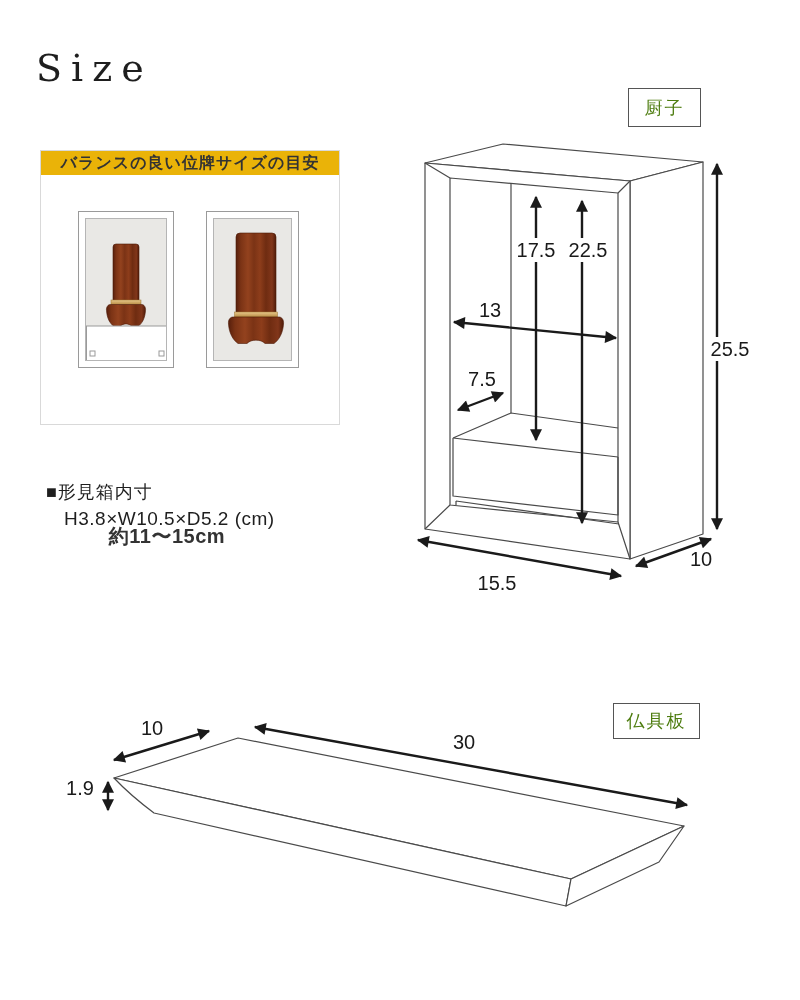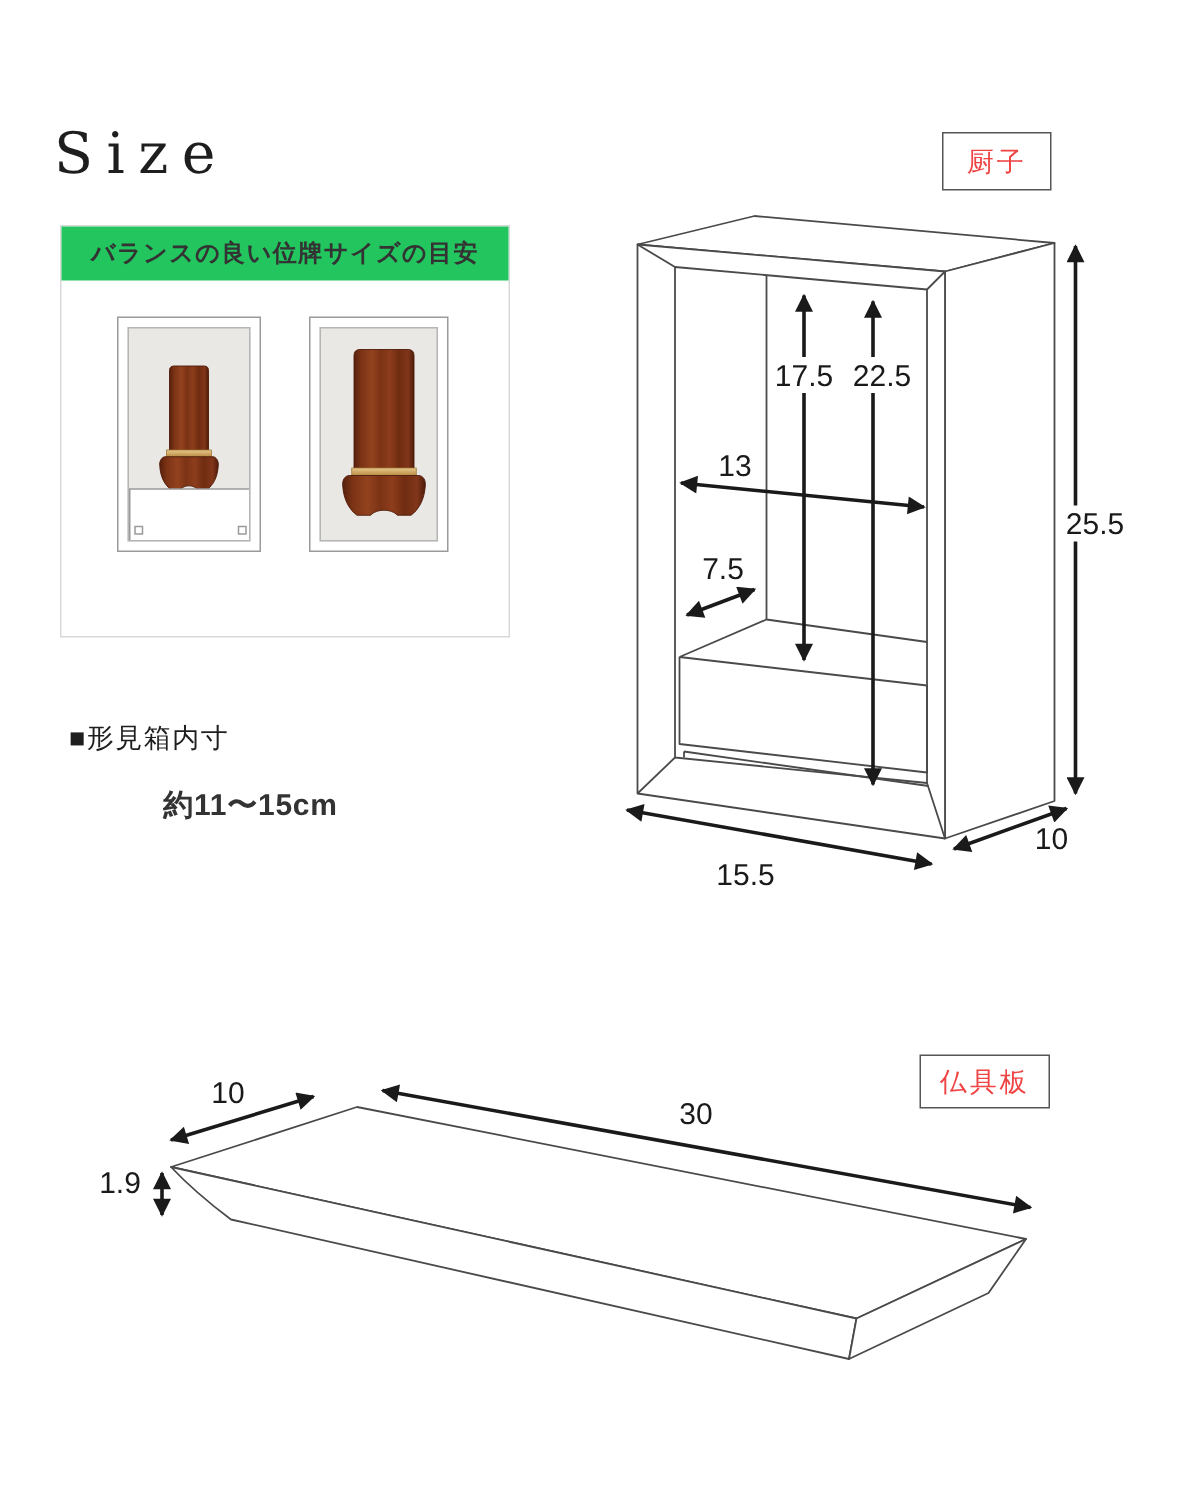--- a/index.html
+++ b/index.html
@@ -1,29 +1,29 @@
 <!DOCTYPE html>
 <html><head>
 <meta charset="utf-8">
 <style>
   html,body{margin:0;padding:0;background:#fff;}
   #stage{position:relative;width:800px;height:1000px;background:#fff;overflow:hidden;
          font-family:"Liberation Sans","DejaVu Sans",sans-serif;color:#222;}
   .abs{position:absolute;}
   
   #size-title{left:36px;top:46px;font-family:"DejaVu Serif","Liberation Serif",serif;
-              font-size:38px;font-weight:400;letter-spacing:9px;color:#1e1e1e;margin-top:34px;}
+              font-size:38px;font-weight:400;letter-spacing:9px;color:#1e1e1e;}
   
   .tag{border:1px solid #555;background:#fff;display:flex;align-items:center;justify-content:center;
-       font-size:18px;color:#ef4444;letter-spacing:2px;}
+       font-size:18px;color:#4d7c0f;letter-spacing:2px;}
   #cabinet-tag{left:628px;top:88px;width:71px;height:37px;}
   #board-tag{left:613px;top:703px;width:85px;height:34px;text-align:right;}
   
   #ihai-panel{left:40px;top:150px;width:300px;height:275px;border:1px solid #d9d9d9;background:#fff;box-sizing:border-box;}
-  #ihai-header{position:absolute;left:0;top:0;width:100%;height:36px;background:#22c55e;
+  #ihai-header{position:absolute;left:0;top:0;width:100%;height:24px;background:#eab308;
                display:flex;align-items:center;justify-content:center;font-size:16px;
                font-weight:600;color:#333;letter-spacing:1px;}
   .ihai-frame{position:absolute;border:1px solid #9a9a9a;background:#fff;box-sizing:border-box;padding:6px;}
   #ihai-frame-small{left:37px;top:60px;width:96px;height:157px;}
   #ihai-frame-large{left:165px;top:60px;width:93px;height:157px;}
   .ihai-inner{width:100%;height:100%;border:1px solid #b5b5b5;background:#e9e8e5;box-sizing:border-box;position:relative;overflow:hidden;}
   .ihai-inner svg{position:absolute;left:0;top:0;}
   .ihai-caption{position:absolute;top:372px;font-size:20px;font-weight:700;color:#333;text-align:center;letter-spacing:0.5px;}
   #ihai-caption-small{left:60px;width:132px;}
   #ihai-caption-large{left:190px;width:126px;}
@@ -88,20 +88,21 @@
           <rect x="20.5" y="93" width="43" height="5" fill="url(#goldband)" stroke="#9a7432" stroke-width="0.5"></rect>
           <path d="M19,98 L65,98 C68,98 70,101 69.5,105 C69,114 65,121 60,124.5 L51,124.5 C47,120 37,120 33,124.5 L24,124.5 C19,121 15,114 14.5,105 C14,101 16,98 19,98 Z" fill="url(#woodgrain)" stroke="#4f1b09" stroke-width="0.6"></path>
         </svg>
       </div>
     </div>
 
     <div class="ihai-caption" id="ihai-caption-small">約11〜15cm</div>
   </div>
 
   <div class="abs" id="keepsake-heading">■形見箱内寸</div>
+  <div class="abs" id="keepsake-dims">H3.8×W10.5×D5.2 (cm)</div>
 
   <svg class="abs" id="cabinet-svg" width="382" height="482" viewBox="403 133 382 482">
     <defs>
       <marker id="ah" viewBox="0 0 10 10" refX="9" refY="5" markerWidth="6" markerHeight="5" orient="auto-start-reverse" markerUnits="strokeWidth">
         <path d="M0,0 L10,5 L0,10 Z" fill="#1a1a1a"></path>
       </marker>
     </defs>
 
     <g stroke="#4a4a4a" stroke-width="1.2" fill="#ffffff" stroke-linejoin="round">
       <path d="M425,163 L503,144 L703,162 L630,181 Z"></path>

